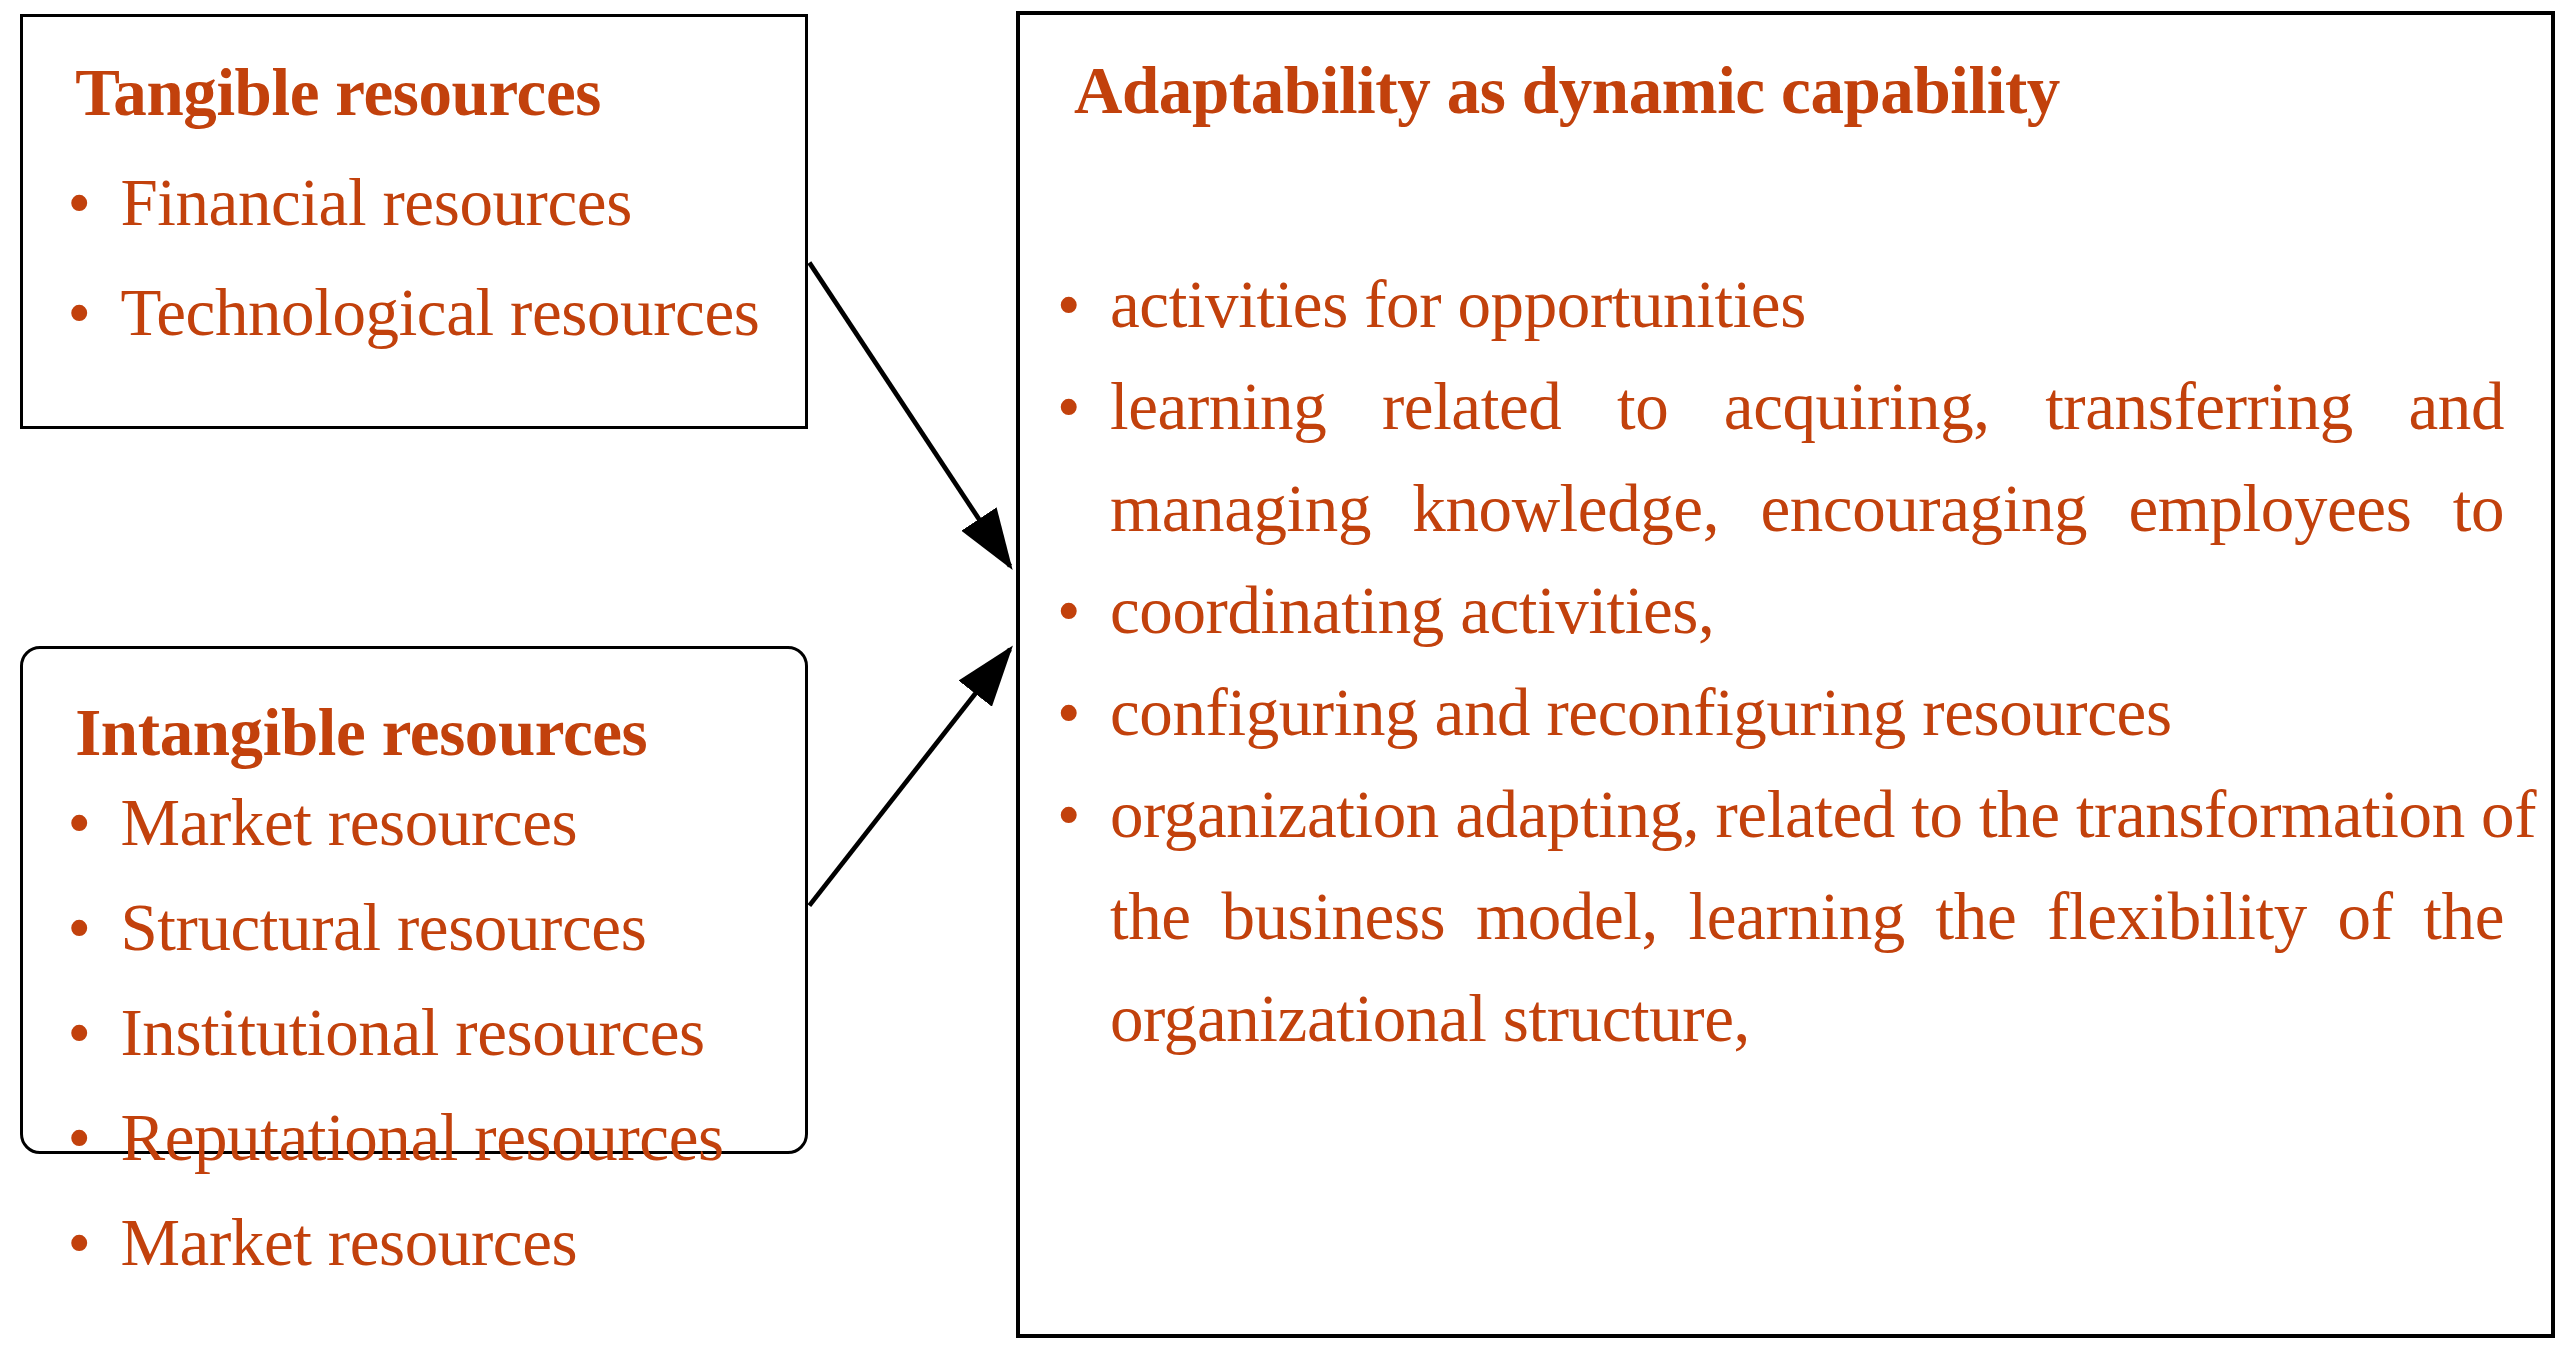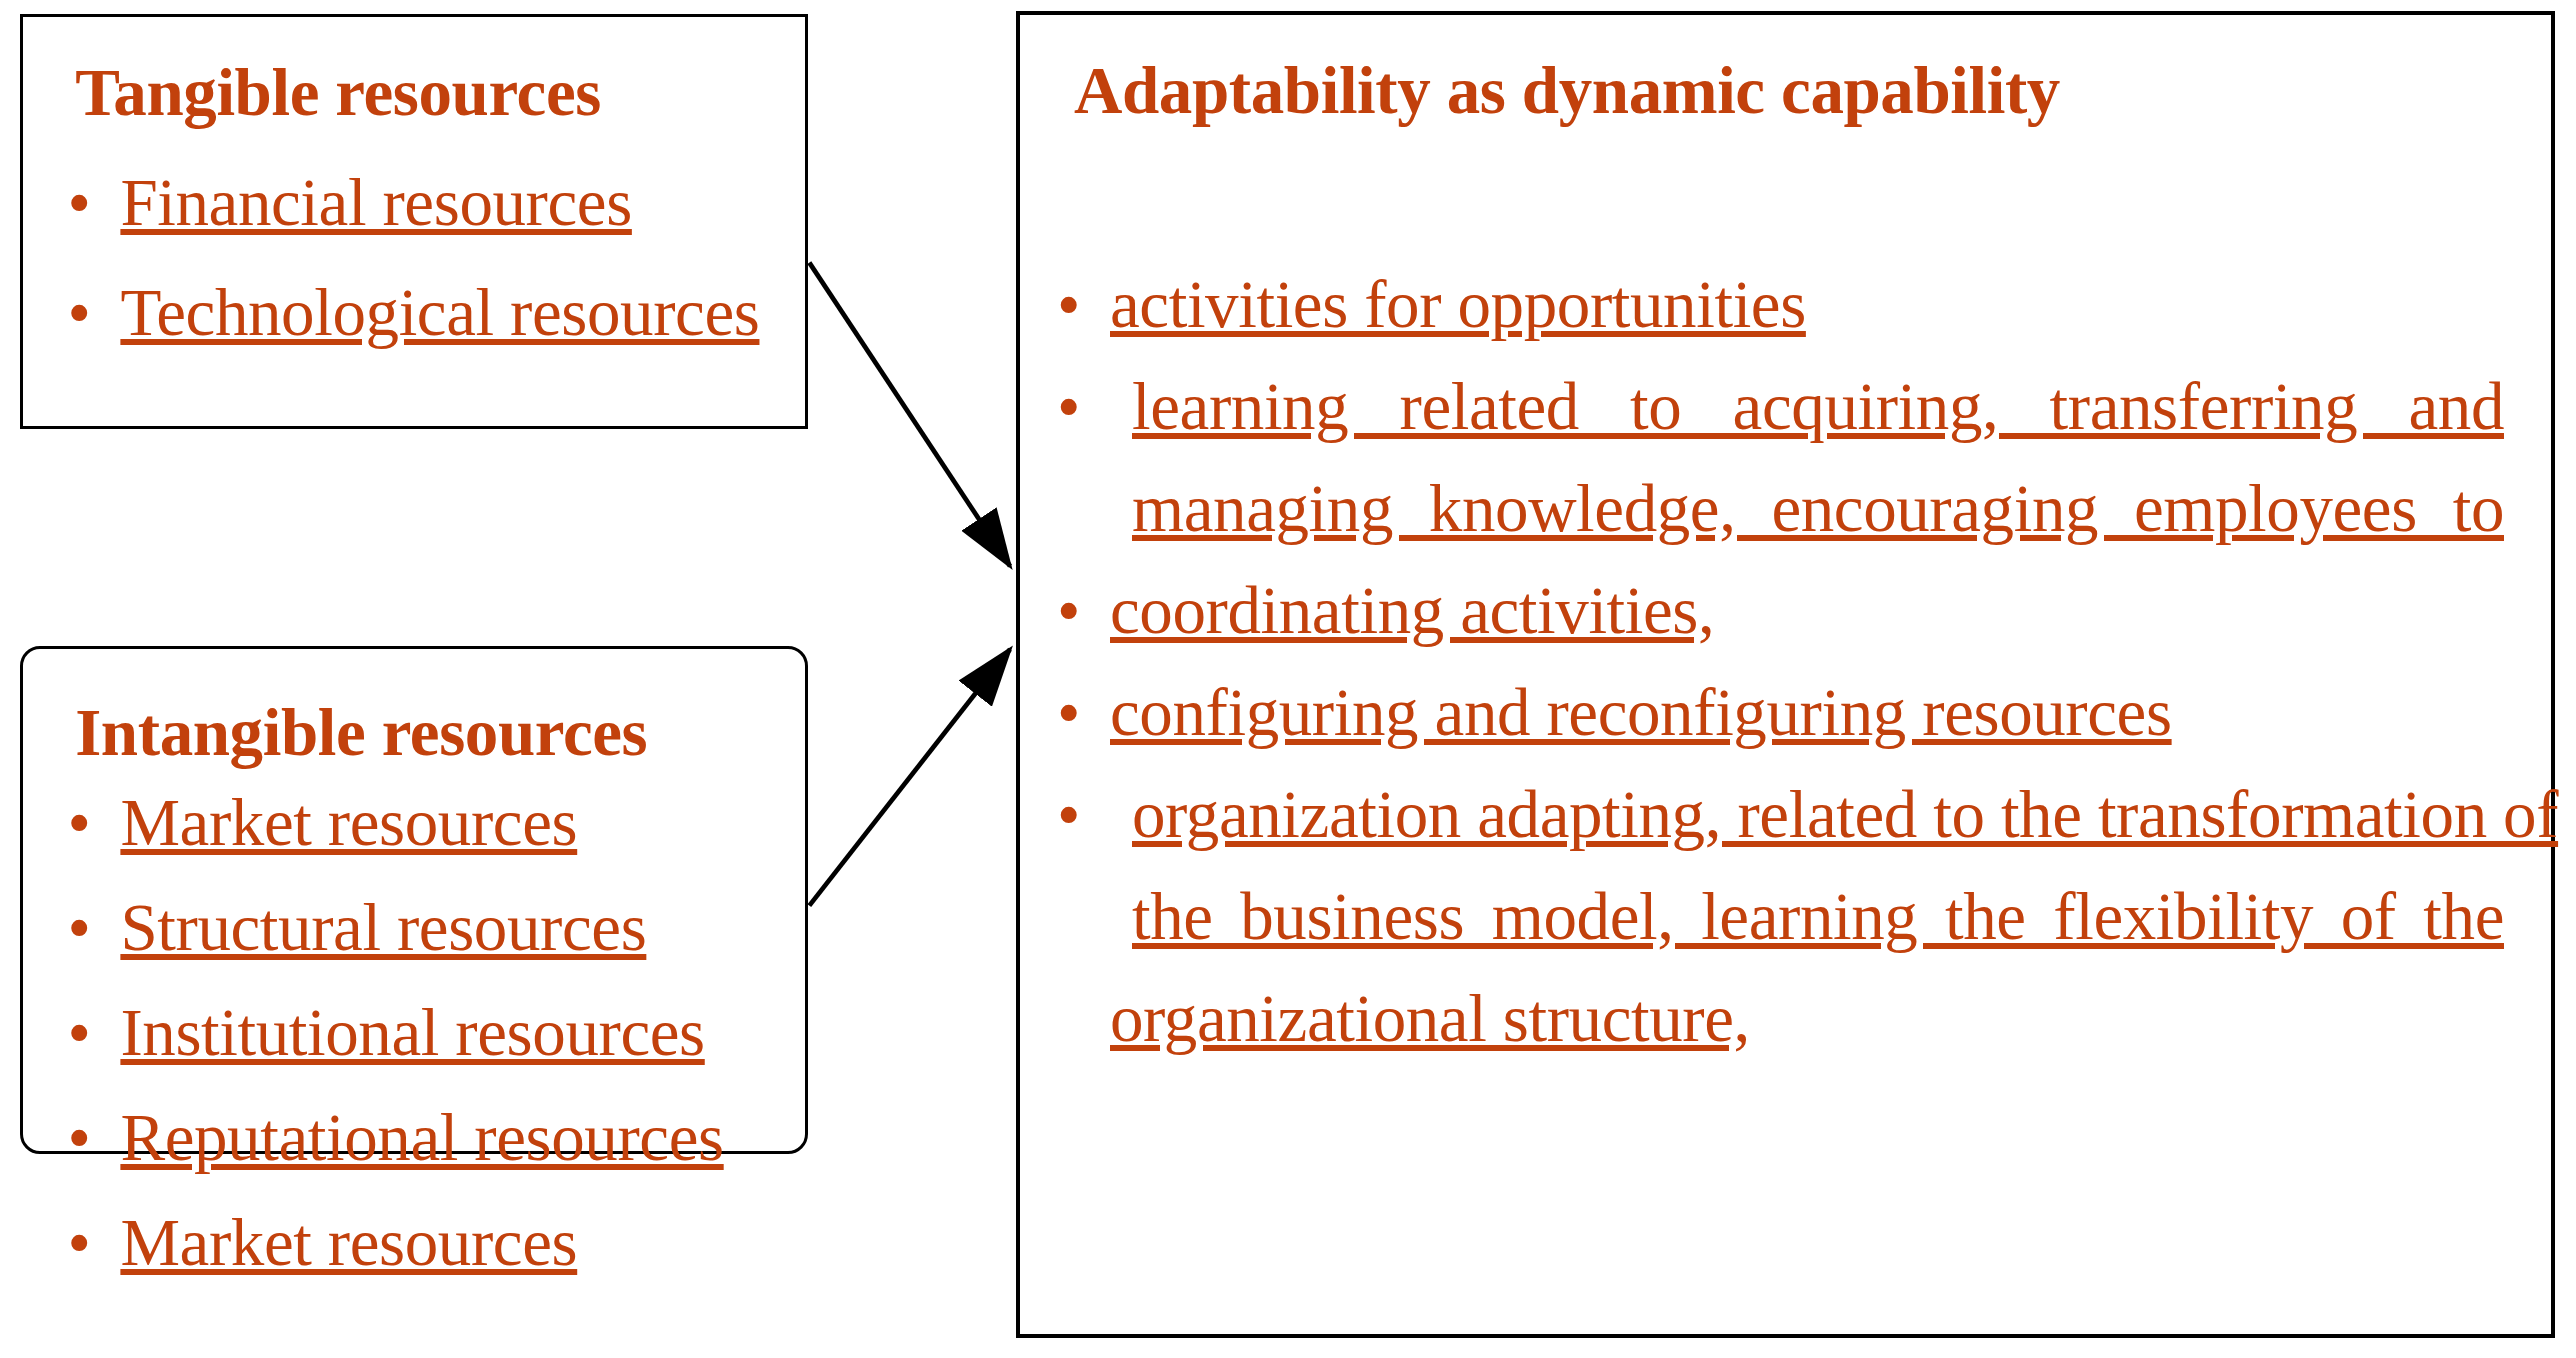--- a/index.html
+++ b/index.html
@@ -58,25 +58,24 @@
   li.item {
     display: flex;
     align-items: flex-start;
   }
   .bullet {
     flex: 0 0 53px;
     text-align: left;
   }
   #box-adaptability .bullet { flex-basis: 53px; }
   .lines { flex: 1; min-width: 0; }
-  .line { white-space: nowrap; text-decoration: underline; }
+  .line { white-space: nowrap; }
   .line.just {
     text-align: justify;
     text-align-last: justify;
-    margin-left: 22px;
   }
   .line.left {
     text-align: left;
     text-align-last: left;
   }
   #box-tangible ul.items li { line-height: 110px; }
   #box-intangible ul.items li { line-height: 105px; }
   #box-adaptability ul.items li { line-height: 102px; }
   #box-intangible ul.items { margin-top: -17px; }
   #box-adaptability ul.items { margin-top: 108px; }

